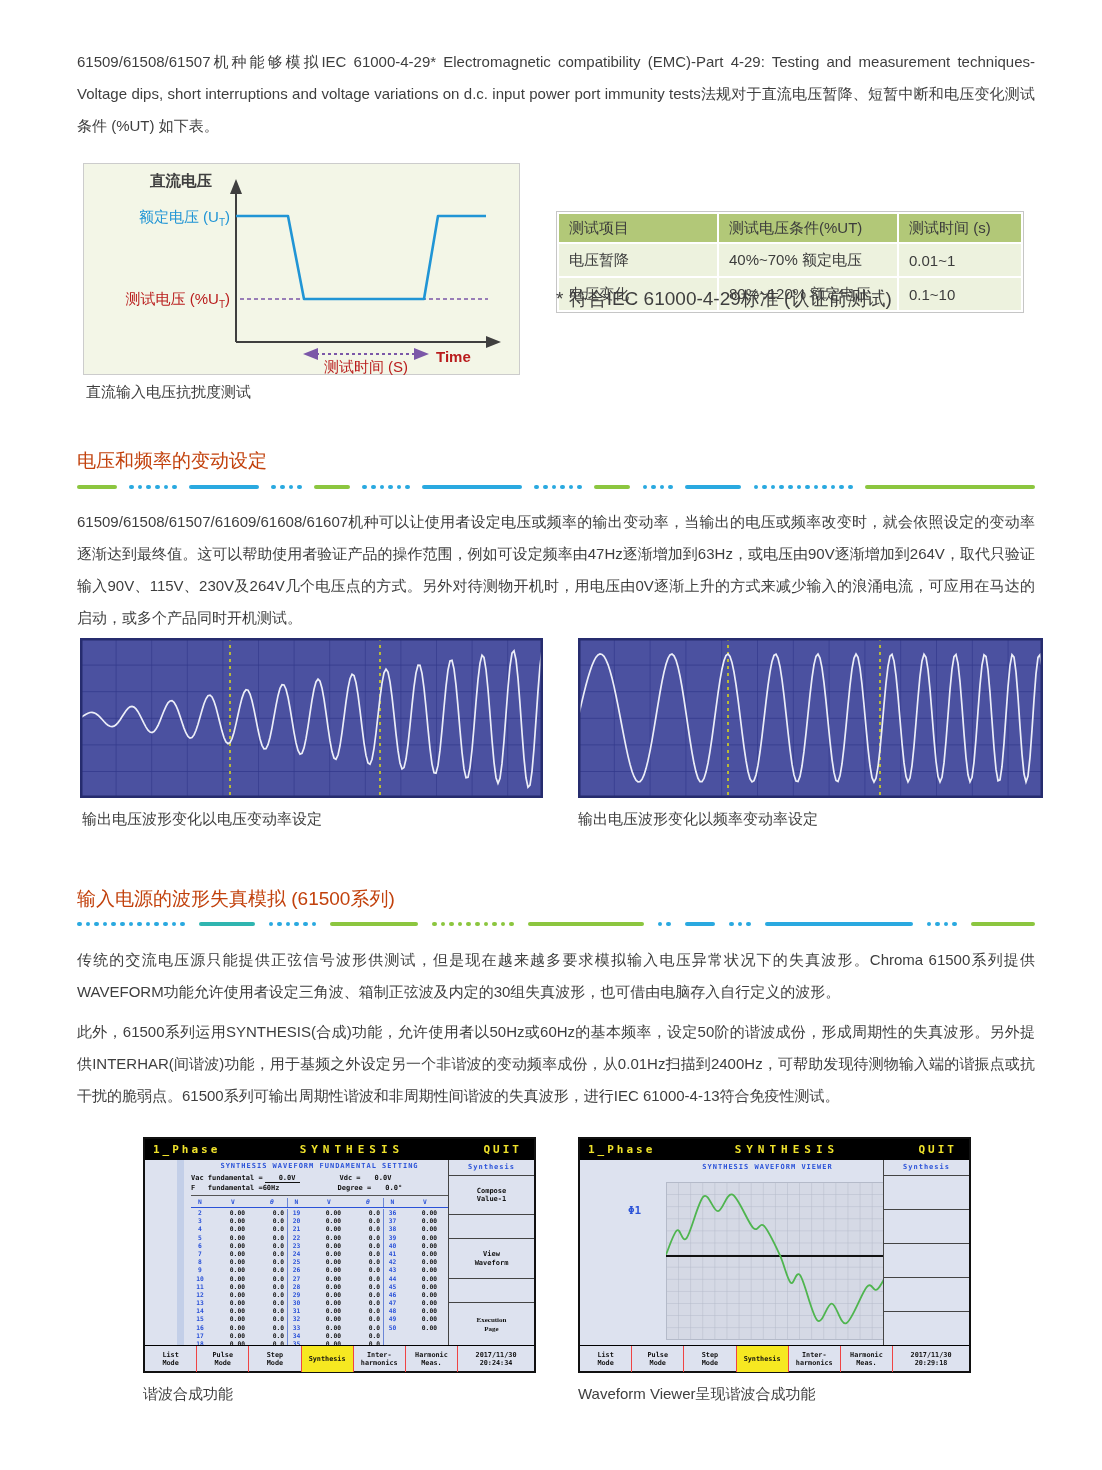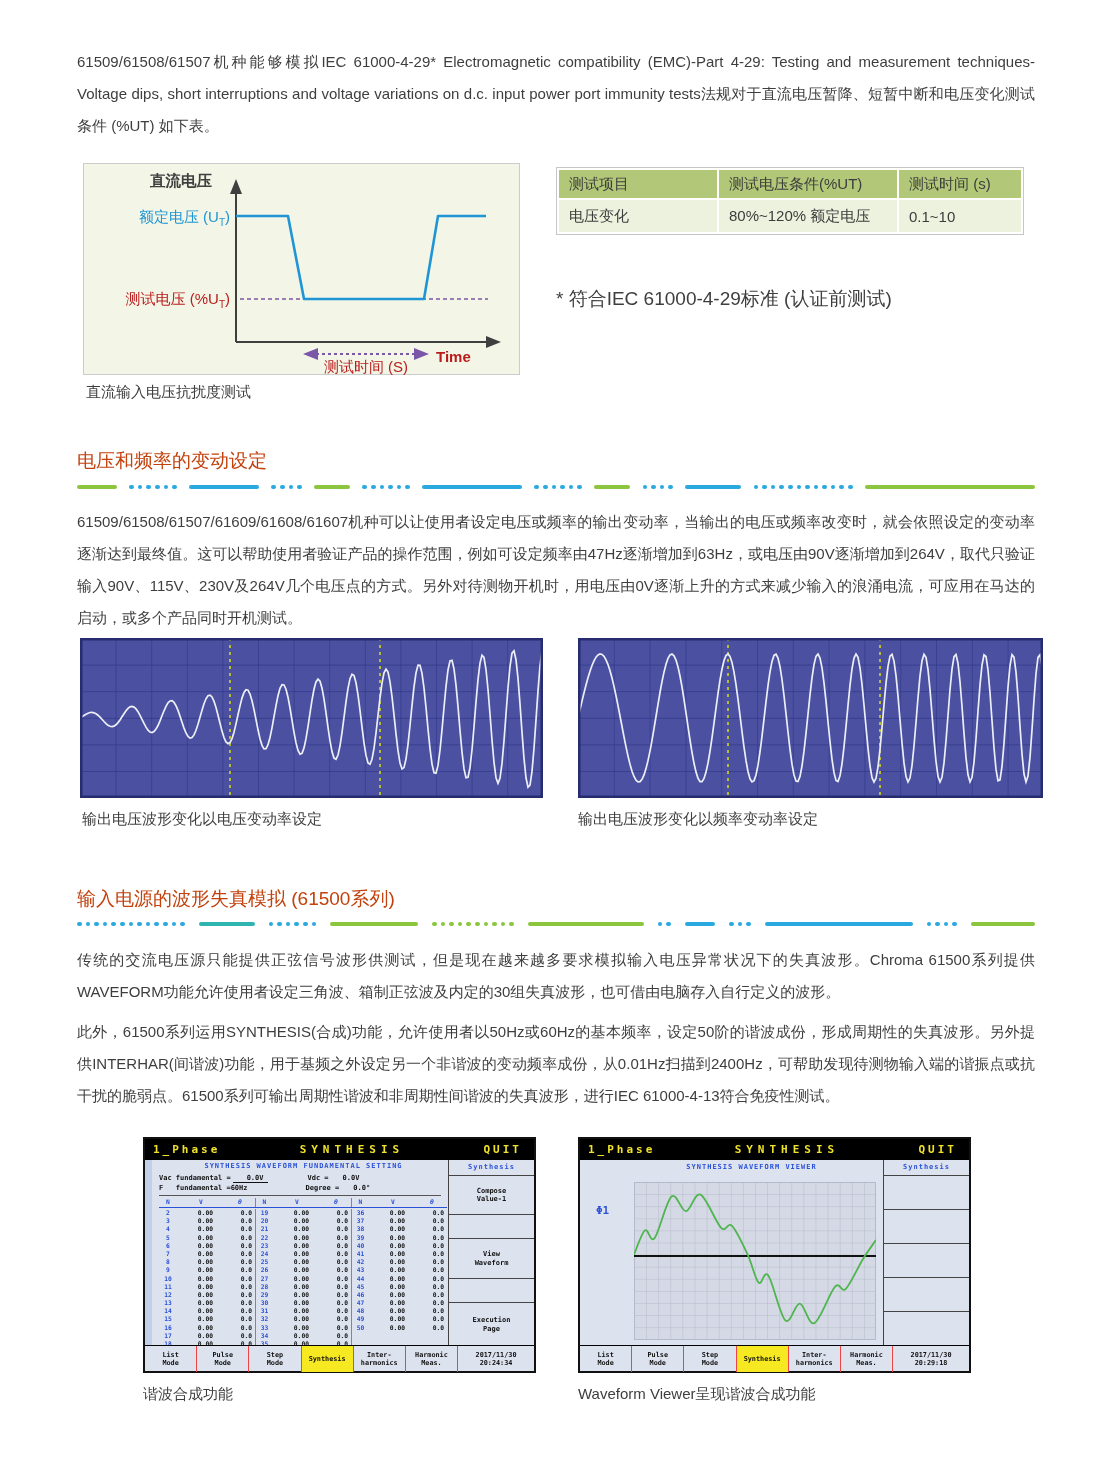--- a/index.html
+++ b/index.html
@@ -14,32 +14,32 @@
   .divider .dash{height:4.6px;border-radius:3px;display:inline-block;}
   .divider .dots{display:inline-flex;gap:4px;}
   .divider .dot{width:4.6px;height:4.6px;border-radius:50%;display:inline-block;}
   .c-b{background:#2aa9e0;} .c-g{background:#8cc63f;} .c-t{background:#2fb5b0;}
   
   .diagram{left:83px;top:163px;width:437px;height:212px;background:#f3f6e7;border:1px solid #ccc;box-sizing:border-box;}
   .diagram .lbl{position:absolute;font-size:15px;line-height:17px;}
   .blue{color:#2095d5;} .purple{color:#b91c1c;} .dark{color:#3f3f3f;}
   sub.u{font-size:10px;}
   
-  table.cond{border-collapse:separate;border-spacing:2px;background:#fff;border:1px solid #c6c6c6;}
+  table.cond{border-collapse:separate;border-spacing:2px;background:#fff;border:1px solid #c6c6c6;margin-top:44px;}
   table.cond th{background:#b2c878;font-weight:normal;text-align:left;font-size:15px;padding:3px 10px;height:22px;color:#3c3c3c;}
   table.cond td{background:#edf2de;font-size:15px;padding:3px 10px;height:26px;color:#3c3c3c;}
   .footnote{font-size:19px;color:#3e3e3e;}
   
   .lcd{width:393px;height:236px;border:2px solid #111;background:#dde2ef;box-sizing:border-box;
        font-family:"DejaVu Sans Mono",monospace;}
   .topbar{height:21px;background:#000;color:#efe22b;display:flex;align-items:center;font-weight:bold;font-size:11px;}
   .topbar .tl{margin-left:8px;letter-spacing:3px;}
   .topbar .tc{flex:1;text-align:center;letter-spacing:5px;}
   .topbar .tr{margin-right:12px;letter-spacing:3px;}
-  .lcdmain{display:flex;height:185px;}
+  .lcdmain{display:flex;height:185px;margin-left:32px;}
   .screen{flex:1;position:relative;overflow:hidden;}
   .bluestrip{position:absolute;left:0;top:0;width:7px;height:100%;background:#c3cfe8;}
   .s1content{position:relative;padding:2px 0 0 14px;}
   .stitle{text-align:center;color:#2a52d8;font-size:7px;font-weight:bold;letter-spacing:1px;height:11px;}
   .iline{display:flex;font-size:7px;font-weight:bold;color:#111;height:10px;align-items:center;white-space:pre;}
   .iline .uval{border-bottom:1px solid #111;padding:0 4px 0 14px;margin-left:2px;}
   .sp40{margin-left:40px;} .sp58{margin-left:58px;} .sp14{margin-left:14px;}
   .tsep{border-top:1px solid #555;width:282px;margin:2px 0 1px 0;height:1px;}
   .hrow{display:grid;grid-template-columns:18px 48px 30px 18px 48px 30px 18px 48px 30px;height:8.2px;
         font-size:6.3px;font-weight:bold;line-height:8.2px;color:#111;}
@@ -47,21 +47,21 @@
   .hrow .hv{text-align:right;padding-right:12px;box-sizing:border-box;}
   .hrow .ht{text-align:right;padding-right:3px;box-sizing:border-box;}
   .hhead{height:9px;border-bottom:1px solid #2a52d8;margin-bottom:1px;width:288px;}
   .hhead span{color:#2a52d8 !important;text-align:center !important;padding:0 !important;font-style:normal;}
   .hhead .ht{font-style:italic;}
   .gsep{border-left:1px solid #6b86d6;}
   .sidebar{width:86px;border-left:1px solid #444;display:flex;flex-direction:column;box-sizing:border-box;}
   .sbtitle{height:15px;border-bottom:1px solid #444;color:#2a52d8;font-weight:bold;font-size:7px;text-align:center;line-height:15px;letter-spacing:1px;}
   .scell{border-bottom:1px solid #444;font-size:7px;font-weight:bold;text-align:center;white-space:pre-line;
          display:flex;align-items:center;justify-content:center;line-height:8.5px;color:#111;box-sizing:border-box;}
-  .s0{height:39px}.s1{height:24px}.s2{height:40px}.s3{height:24px}.s4{height:43px;border-bottom:none;}
+  .s0{height:39px}.s1{height:24px}.s2{height:40px}.s3{height:24px}.s4{height:43px;border-bottom:none;font-family:Liberation Serif, serif;}
   .flexcell{flex:1;} .flexcell:last-child{border-bottom:none;}
   .bbar{height:26px;border-top:1px solid #000;display:flex;}
   .bcell{flex:1;border-right:1px solid #ef4444;font-size:6.8px;font-weight:bold;text-align:center;white-space:pre-line;
          display:flex;align-items:center;justify-content:center;line-height:8px;color:#111;}
   .bcell:last-child{border-right:none;flex:0 0 76px;}
   .bact{background:#f6e821;}
   .phase-lbl{position:absolute;left:16px;top:44px;color:#2a52d8;font-weight:bold;font-size:11px;}
   .stitle2{margin-top:3px;padding-left:40px;}
 </style>
 </head>
@@ -96,20 +96,25 @@
       <col style="width:122px">
     </colgroup>
   <thead>
     <tr>
       <th>测试项目</th>
       <th>测试电压条件(%UT)</th>
       <th>测试时间 (s)</th>
     </tr>
   </thead>
   <tbody>
+    <tr>
+      <td>电压暂降</td>
+      <td>40%~70% 额定电压</td>
+      <td>0.01~1</td>
+    </tr>
     <tr>
       <td>电压变化</td>
       <td>80%~120% 额定电压</td>
       <td>0.1~10</td>
     </tr>
   </tbody>
 </table>
 <div class="abs footnote" style="left:556px;top:286px">* 符合IEC 61000-4-29标准 (认证前测试)</div>
 
 <div class="abs sec-title" style="left:77px;top:448px">电压和频率的变动设定</div>

